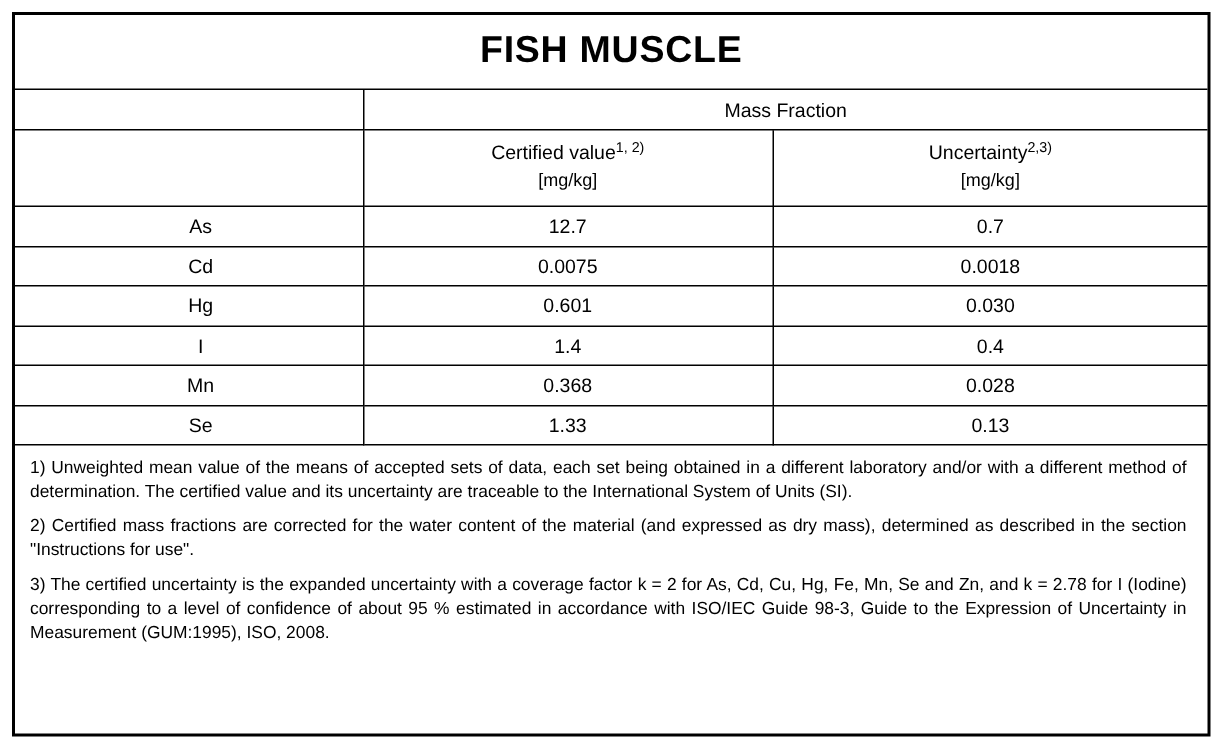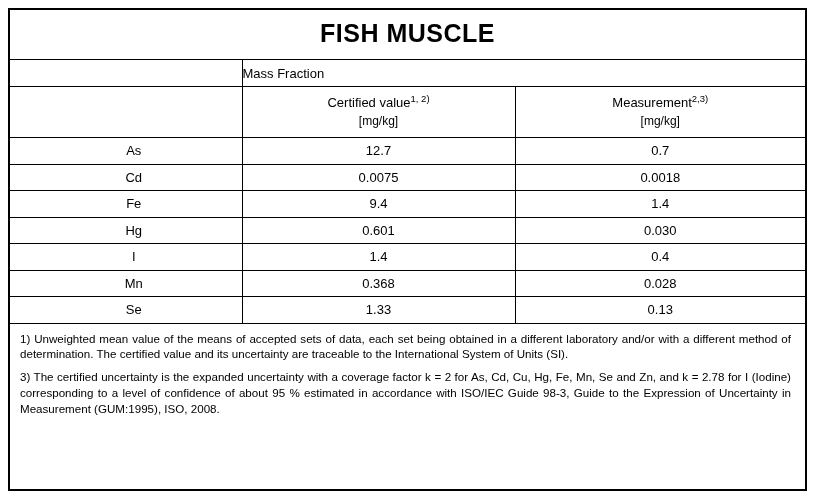--- a/index.html
+++ b/index.html
@@ -59,20 +59,21 @@
     padding-left: 16px;
   }
   table.data tr > :last-child {
     border-right: none;
   }
   .col-elem { width: 232px; }
   .col-val  { width: 273px; }
   .col-unc  { width: 290px; }
 
   .head-span {
+    text-align: center;
     height: 26px;
     font-size: 13.5px;
   }
   .head-sub {
     text-align: center;
     height: 42px;
     line-height: 1.45;
     font-size: 13px;
     padding: 3px 0 5px 0 !important;
   }
@@ -128,39 +129,34 @@
           <td class="blank-cell"></td>
           <td class="head-span" colspan="2">Mass Fraction</td>
         </tr>
         <tr>
           <td class="blank-cell"></td>
           <td class="head-sub">
             <span>Certified value</span><span class="sup">1, 2)</span>
             <span class="unit">[mg/kg]</span>
           </td>
           <td class="head-sub">
-            <span>Measurement</span><span class="sup">2,3)</span>
+            <span>Uncertainty</span><span class="sup">2,3)</span>
             <span class="unit">[mg/kg]</span>
           </td>
         </tr>
 
         <tr>
           <td class="elem">As</td>
           <td class="val">12.7</td>
           <td class="unc">0.7</td>
         </tr>
         <tr>
           <td class="elem">Cd</td>
           <td class="val">0.0075</td>
           <td class="unc">0.0018</td>
-        </tr>
-        <tr>
-          <td class="elem">Fe</td>
-          <td class="val">9.4</td>
-          <td class="unc">1.4</td>
         </tr>
         <tr>
           <td class="elem">Hg</td>
           <td class="val">0.601</td>
           <td class="unc">0.030</td>
         </tr>
         <tr>
           <td class="elem">I</td>
           <td class="val">1.4</td>
           <td class="unc">0.4</td>
@@ -173,17 +169,18 @@
         <tr>
           <td class="elem">Se</td>
           <td class="val">1.33</td>
           <td class="unc">0.13</td>
         </tr>
       </tbody>
     </table>
 
     <div class="notes">
       <p>1) Unweighted mean value of the means of accepted sets of data, each set being obtained in a different laboratory and/or with a different method of determination. The certified value and its uncertainty are traceable to the International System of Units (SI).</p>
+      <p>2) Certified mass fractions are corrected for the water content of the material (and expressed as dry mass), determined as described in the section "Instructions for use".</p>
       <p>3) The certified uncertainty is the expanded uncertainty with a coverage factor k = 2 for As, Cd, Cu, Hg, Fe, Mn, Se and Zn, and k = 2.78 for I (Iodine) corresponding to a level of confidence of about 95 % estimated in accordance with ISO/IEC Guide 98-3, Guide to the Expression of Uncertainty in Measurement (GUM:1995), ISO, 2008.</p>
     </div>
 
   </div>
 </div>
 
 </body></html>

